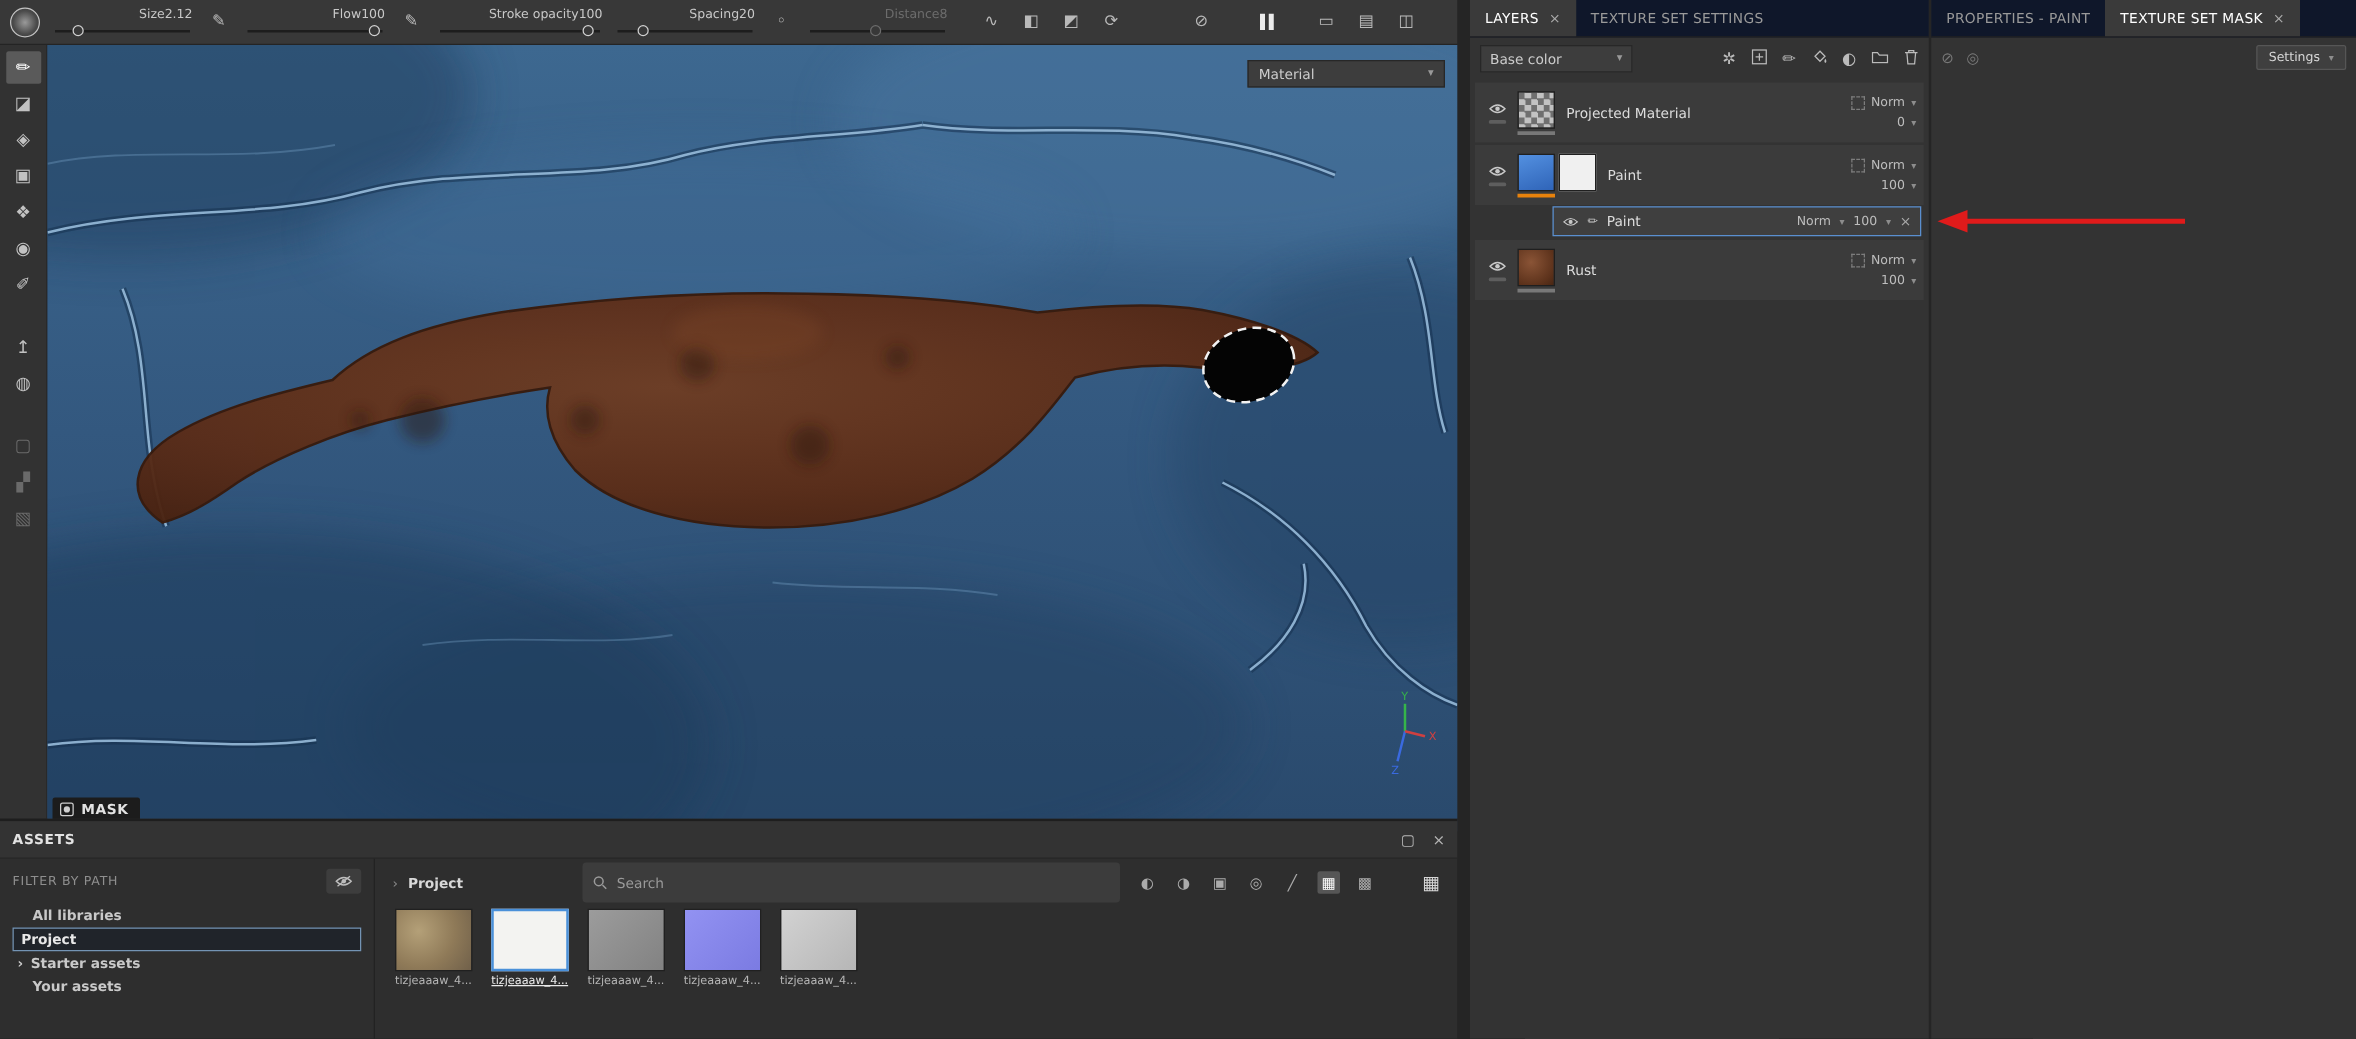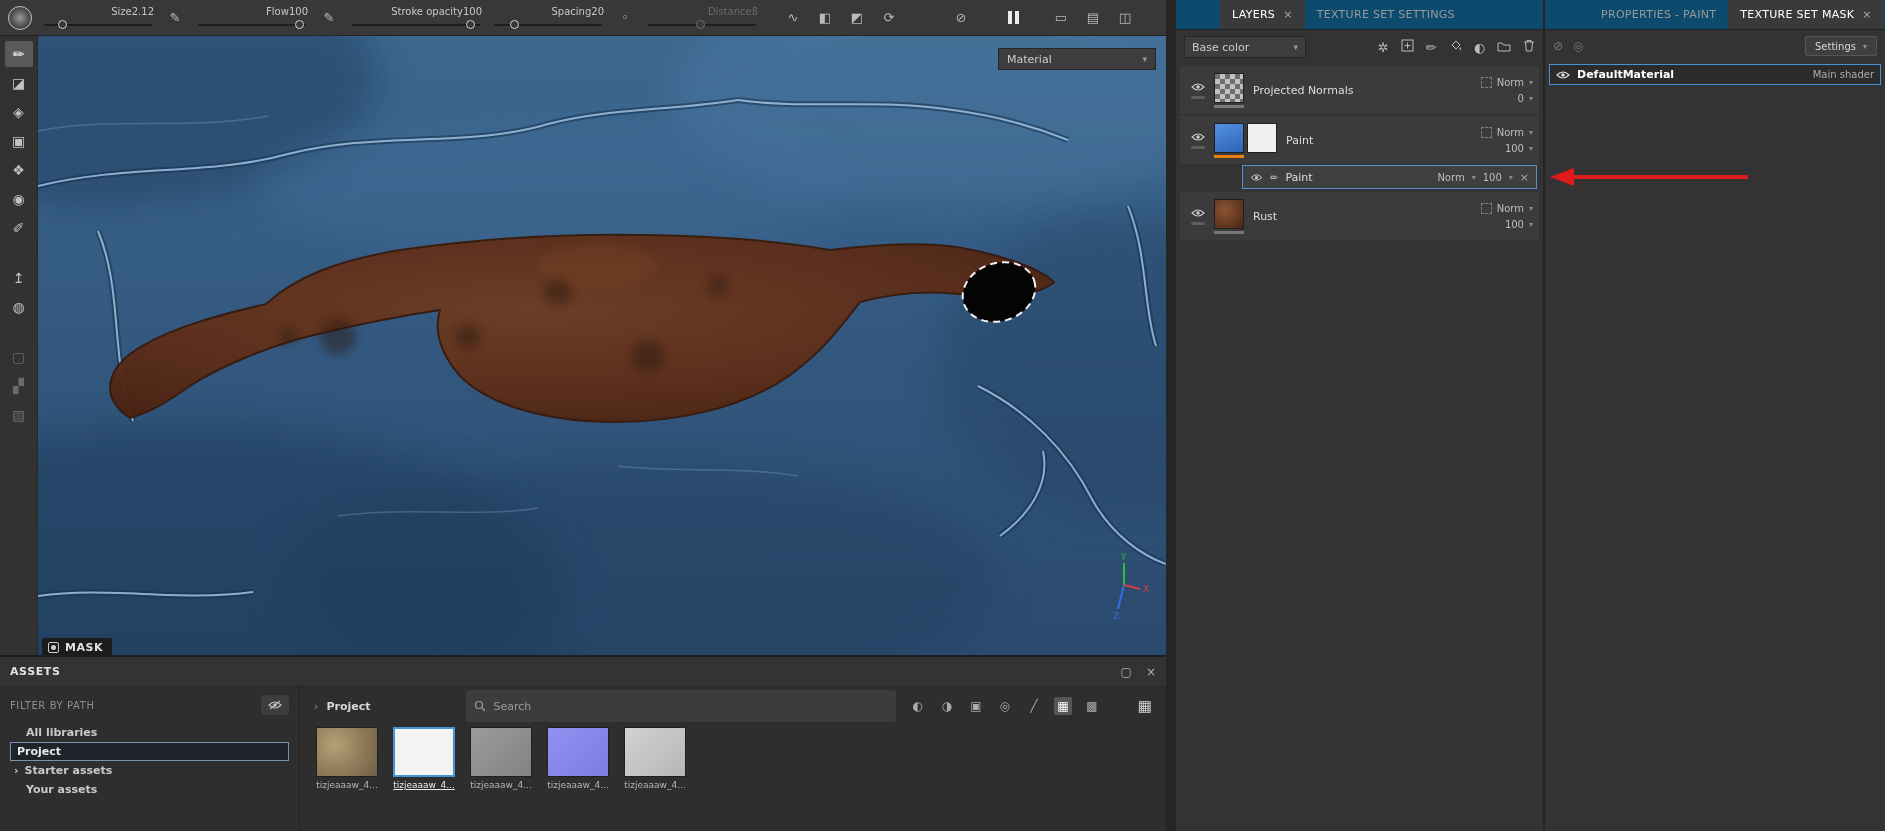--- a/index.html
+++ b/index.html
@@ -87,36 +87,36 @@
   .searchbox { margin-left:96px; width:430px; height:20px; background:#3c3c3c; border-radius:3px;
     display:flex; align-items:center; gap:7px; padding:16px 8px; }
   .searchbox input { flex:1; background:transparent; border:none; outline:none;
     color:#dddddd; font-family:"DejaVu Sans", sans-serif; font-size:11px; }
   .searchbox input::placeholder { color:#9a9a9a; }
   .ficons { margin-left:auto; display:flex; align-items:center; gap:11px; color:#ababab; font-size:12px; }
   .ficons .fi { width:18px; height:18px; display:flex; align-items:center; justify-content:center; }
   .ficons .fi.active { background:#565656; border-radius:2px; color:#ffffff; }
   .bigview { margin-left:26px; color:#d5d5d5; font-size:15px; }
   .thumbs { display:flex; gap:13px; margin-top:10px; padding-left:2px; }
-  .thumb { width:64px;text-align:center; }
+  .thumb { width:64px; }
   .thumb .timg { width:62px; height:50px; border:1px solid #202020; }
   .thumb.selected .timg { border:2px solid #4a90d9; }
   .thumb .tlabel { margin-top:3px; font-size:9px; color:#b5b5b5; max-width:62px;
     white-space:nowrap; overflow:hidden; }
   .thumb.selected .tlabel { color:#eaeaea; text-decoration:underline; }
   .t1 { background:radial-gradient(circle at 30% 35%, #b4a078, #8f7a58 55%, #70604a); }
   .t2 { background:#f3f3f1; }
   .t3 { background:linear-gradient(135deg,#9c9c9c,#828282); }
   .t4 { background:linear-gradient(135deg,#9292f2,#7b7be2); }
   .t5 { background:linear-gradient(135deg,#d2d2d2,#b6b6b6); }
 
   
   #layers-panel { left:1176px; top:0; width:367px; height:831px; background:#333333; }
-  .tabbar { height:30px; background:#0c4a6e; display:flex; align-items:stretch;
-    border-bottom:1px solid #222222;padding-left:44px; }
+  .tabbar { height:30px; background:#0f172a; display:flex; align-items:stretch;
+    border-bottom:1px solid #222222; }
   .tab { display:flex; align-items:center; gap:8px; padding:0 12px; color:#9a9a9a;
     font-size:11px; letter-spacing:.3px; }
   .tab.active { background:#3a3a3a; color:#ffffff; }
   .tab .x { color:#aaaaaa; font-size:11px; }
   .chanrow { height:34px; display:flex; align-items:center; padding:0 8px; gap:8px; }
   .selbox { width:122px; height:22px; background:#3d3d3d; border:1px solid #272727;
     display:flex; align-items:center; justify-content:space-between; padding:0 7px; color:#cccccc; }
   .selbox .chev { color:#999999; font-size:9px; }
   .lyricons { margin-left:auto; display:flex; align-items:center; gap:12px; color:#bbbbbb; font-size:13px; }
   .layers-list { padding:2px 4px 0 4px; }
@@ -508,21 +508,21 @@
             <circle cx="7" cy="5" r="1.8" fill="#c8c8c8"></circle>
           </svg>
         <span class="minibar"></span>
       </div>
       <div class="thumbwrap">
         <div class="thumbline">
             <div class="lthumb checker"></div>
           </div>
         <div class="chanbar"></div>
       </div>
-      <span class="lname">Projected Normals</span>
+      <span class="lname">Projected Material</span>
       <div class="lright">
         <div class="lr1">
           <span class="maskdot"></span>
           <span class="blendtxt">Norm</span>
           <span class="chev8">▾</span>
         </div>
         <div class="lr1">
           <span class="blendtxt">0</span>
           <span class="chev8">▾</span>
         </div>
@@ -615,26 +615,18 @@
     </div>
   </div>
   <div class="rsub">
     <span class="dimico">⊘</span>
     <span class="dimico">◎</span>
     <span class="settings-btn">
       <span>Settings</span>
       <span class="chev8">▾</span>
     </span>
   </div>
-  <div class="mat-row">
-    <svg class="eye-svg" width="14" height="10" viewBox="0 0 14 10">
-        <path d="M1 5 Q7 -1 13 5 Q7 11 1 5 Z" fill="none" stroke="#e0e0e0" stroke-width="1.1"></path>
-        <circle cx="7" cy="5" r="1.8" fill="#e0e0e0"></circle>
-      </svg>
-    <span class="mname">DefaultMaterial</span>
-    <span class="mshader">Main shader</span>
-  </div>
 </div>
 
 <svg id="annotation-arrow" class="abs" width="212" height="34" viewBox="0 0 212 34">
   <line x1="200" y1="17" x2="24" y2="17" stroke="#e01b1b" stroke-width="4"></line>
   <polygon points="2,17 26,8 26,26" fill="#e01b1b"></polygon>
 </svg>
 
 </body></html>

